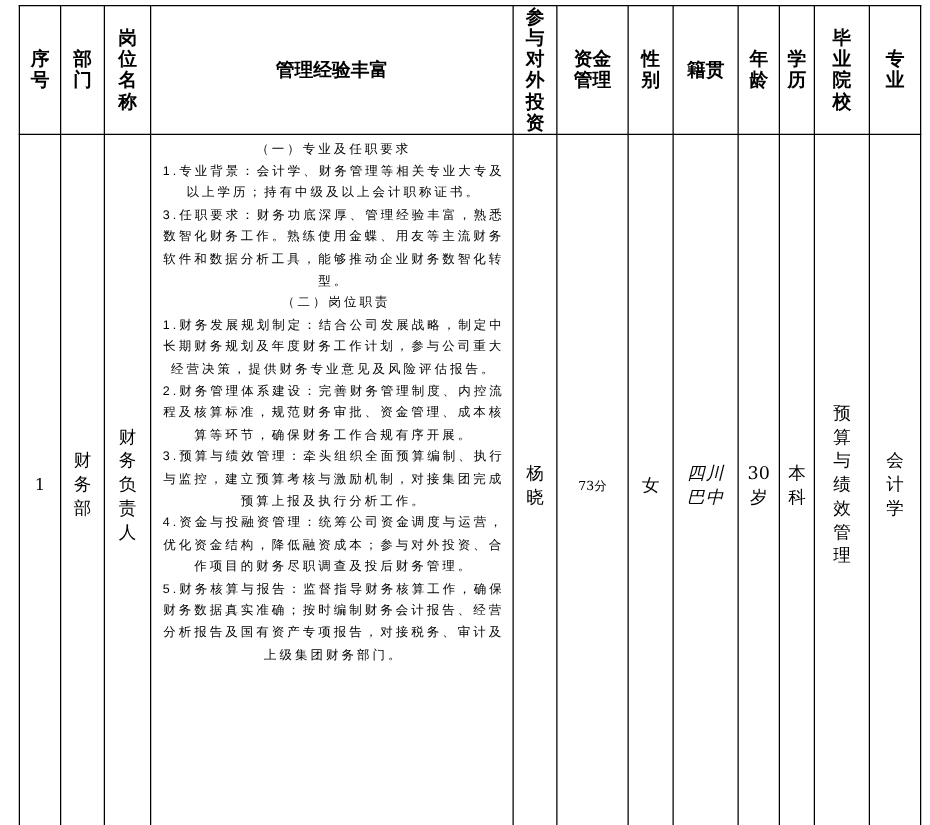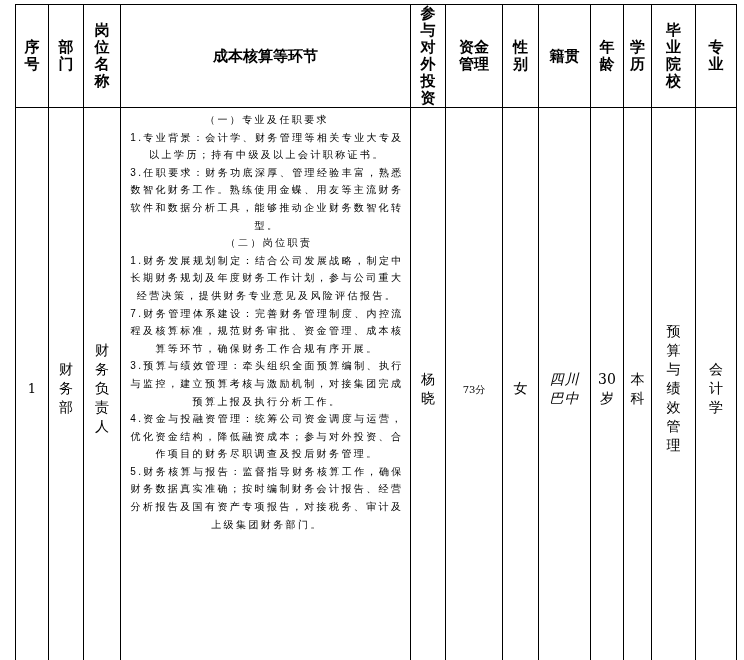--- a/index.html
+++ b/index.html
@@ -56,21 +56,21 @@
     <col style="width:33px">
     <col style="width:28px">
     <col style="width:44px">
     <col style="width:41px">
   </colgroup>
   <thead>
     <tr>
       <th><span class="vert">序号</span></th>
       <th><span class="vert">部门</span></th>
       <th><span class="vert">岗位名称</span></th>
-      <th><span>成本核算等环节</span></th>
+      <th><span>管理经验丰富</span></th>
       <th><span class="vert">参与对外投资</span></th>
       <th><span class="pair">资金管理</span></th>
       <th><span class="vert">性别</span></th>
       <th><span>籍贯</span></th>
       <th><span class="vert">年龄</span></th>
       <th><span class="vert">学历</span></th>
       <th><span class="vert">毕业院校</span></th>
       <th><span class="vert">专业</span></th>
     </tr>
   </thead>
@@ -78,21 +78,21 @@
     <tr>
       <td class="body-serif"><span>1</span></td>
       <td class="body-serif"><span class="vert-body">财务部</span></td>
       <td class="body-serif"><span class="vert-body">财务负责人</span></td>
       <td class="duty">
         <p>（一）专业及任职要求</p>
         <p>1.专业背景：会计学、财务管理等相关专业大专及以上学历；持有中级及以上会计职称证书。</p>
         <p>3.任职要求：财务功底深厚、管理经验丰富，熟悉数智化财务工作。熟练使用金蝶、用友等主流财务软件和数据分析工具，能够推动企业财务数智化转型。</p>
         <p style="padding-left:4px">（二）岗位职责</p>
         <p>1.财务发展规划制定：结合公司发展战略，制定中长期财务规划及年度财务工作计划，参与公司重大经营决策，提供财务专业意见及风险评估报告。</p>
-        <p>7.财务管理体系建设：完善财务管理制度、内控流程及核算标准，规范财务审批、资金管理、成本核算等环节，确保财务工作合规有序开展。</p>
+        <p>2.财务管理体系建设：完善财务管理制度、内控流程及核算标准，规范财务审批、资金管理、成本核算等环节，确保财务工作合规有序开展。</p>
         <p>3.预算与绩效管理：牵头组织全面预算编制、执行与监控，建立预算考核与激励机制，对接集团完成预算上报及执行分析工作。</p>
         <p>4.资金与投融资管理：统筹公司资金调度与运营，优化资金结构，降低融资成本；参与对外投资、合作项目的财务尽职调查及投后财务管理。</p>
         <p>5.财务核算与报告：监督指导财务核算工作，确保财务数据真实准确；按时编制财务会计报告、经营分析报告及国有资产专项报告，对接税务、审计及上级集团财务部门。</p>
       </td>
       <td class="body-serif"><span class="vert-body">杨晓</span></td>
       <td class="body-serif"><span style="font-size:10px">73分</span></td>
       <td class="body-serif"><span style="font-size:14px">女</span></td>
       <td class="body-serif"><span class="pair-body">四川巴中</span></td>
       <td class="body-serif"><span class="vert-body" style="width:1.3em">30岁</span></td>
       <td class="body-serif"><span class="vert-body">本科</span></td>

